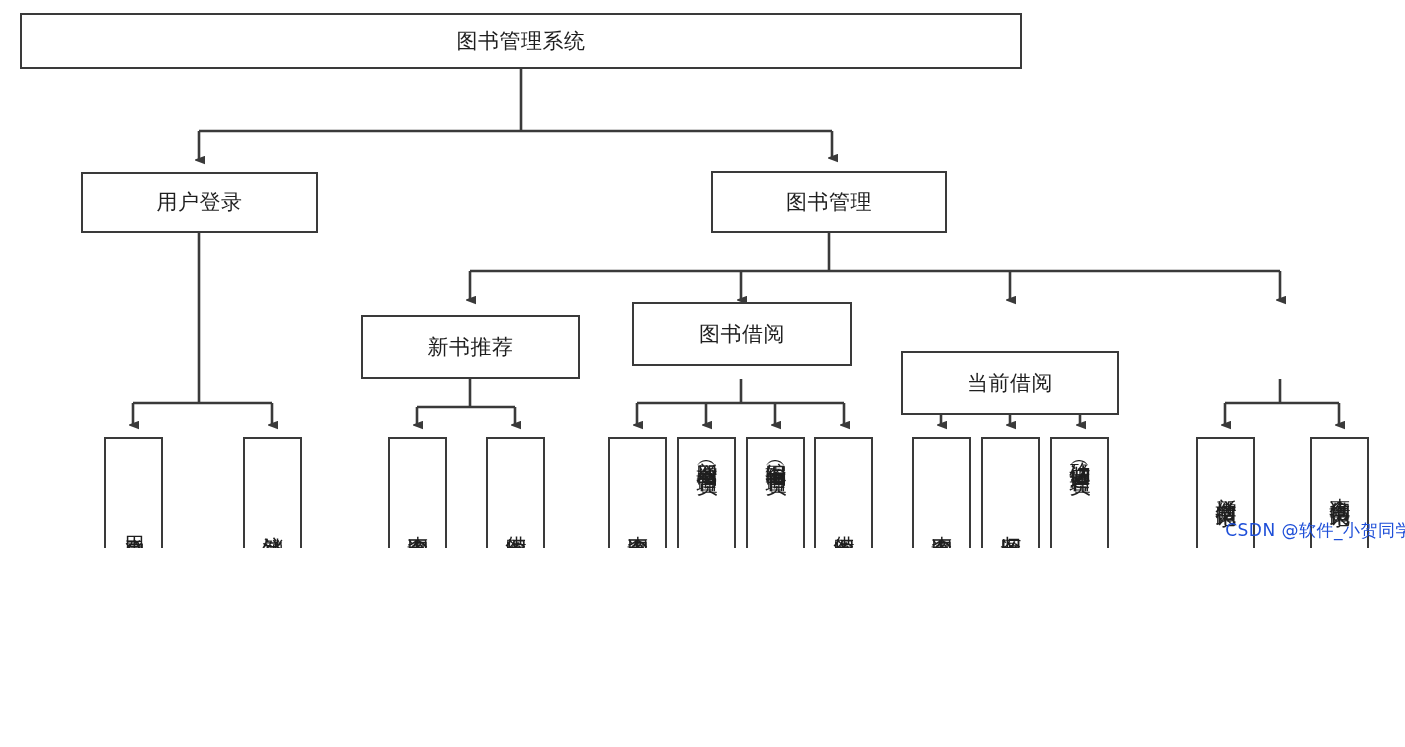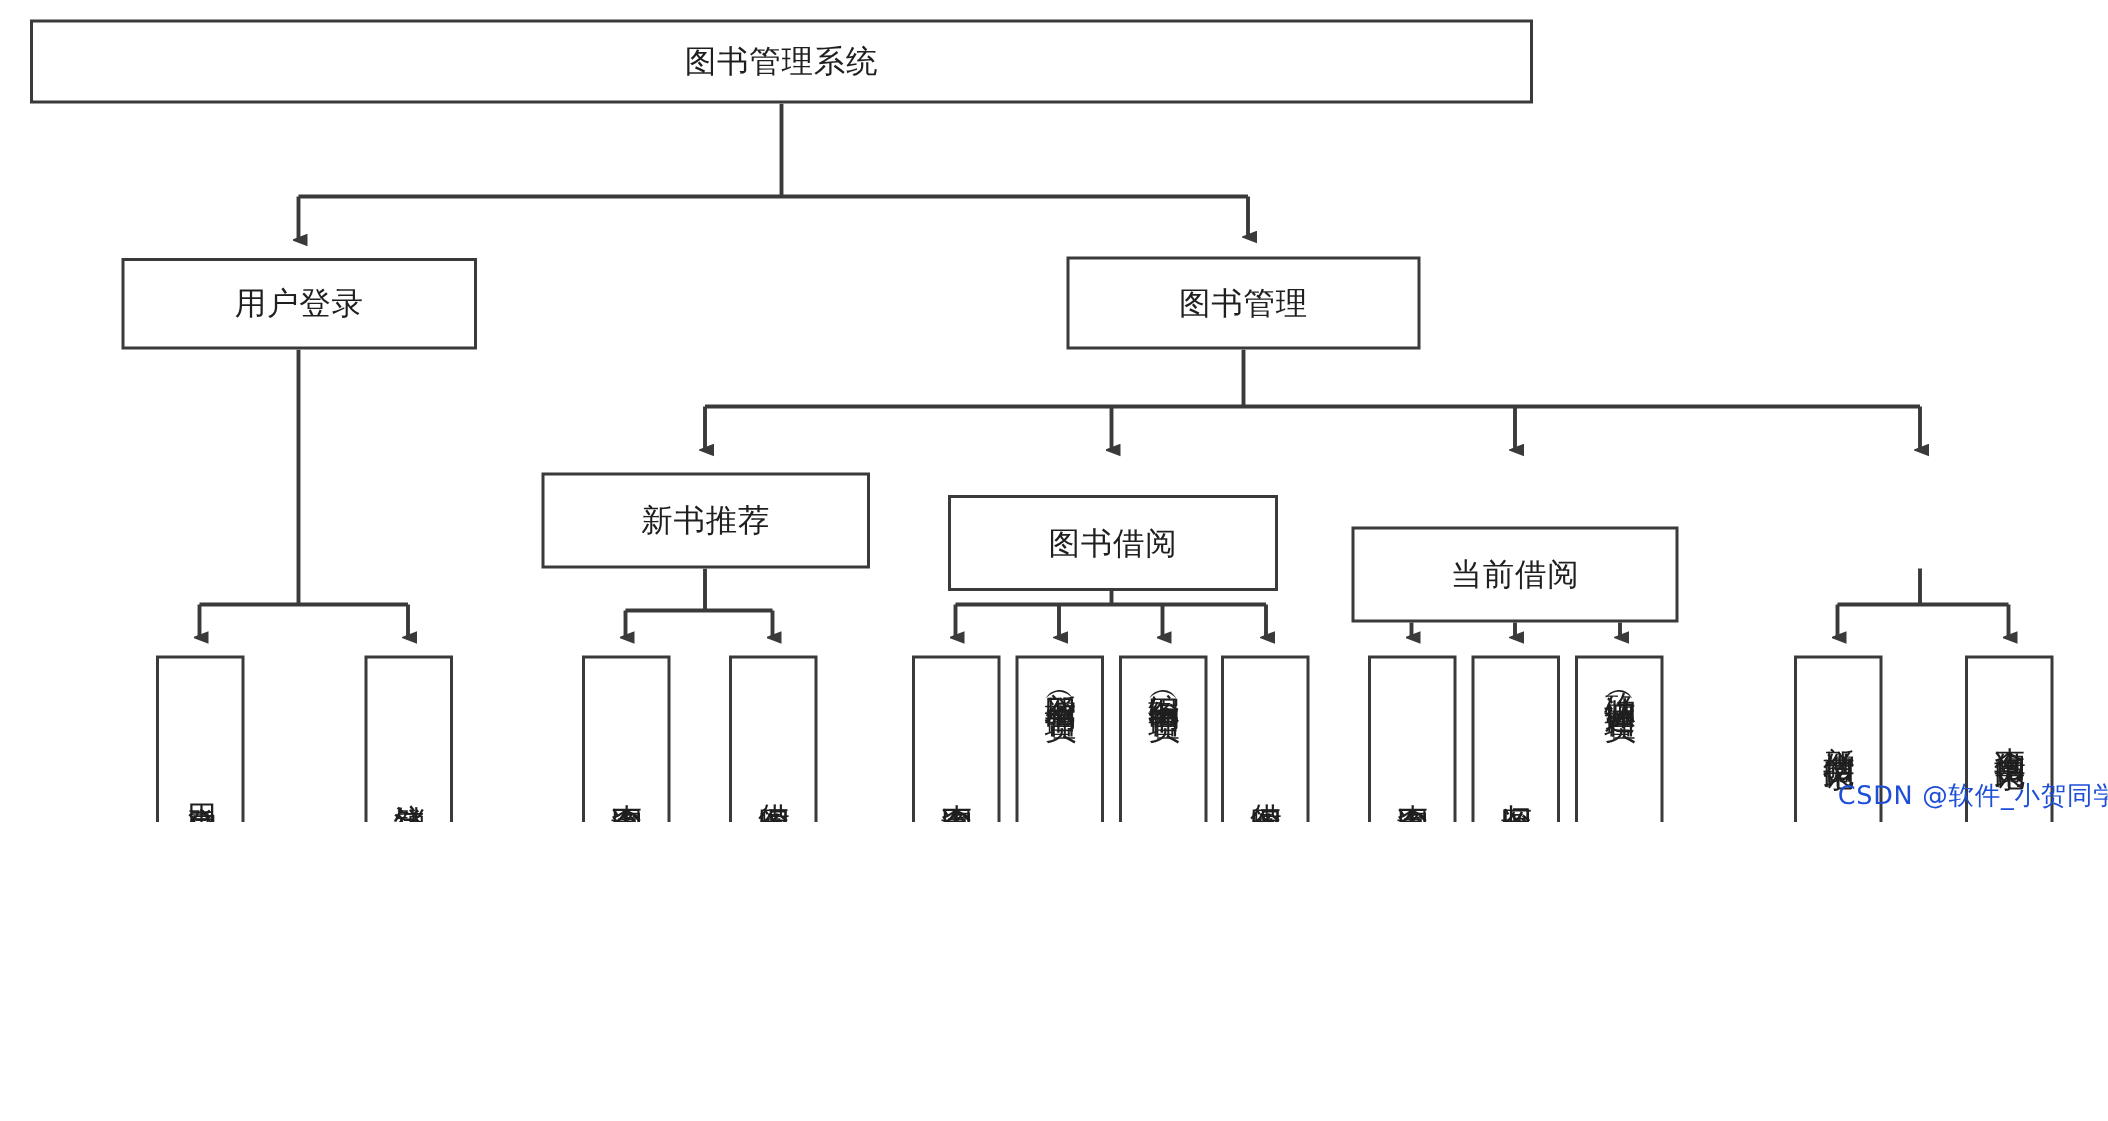--- a/index.html
+++ b/index.html
@@ -139,21 +139,21 @@
   </div>
 
   <div class="node" style="left:361px; top:315px; width:219px; height:64px;">
     <span class="label">新书推荐</span>
   </div>
 
   <div class="node" style="left:711px; top:171px; width:236px; height:62px;">
     <span class="label">图书管理</span>
   </div>
 
-  <div class="node" style="left:632px; top:330px; width:220px; height:64px;">
+  <div class="node" style="left:632px; top:302px; width:220px; height:64px;">
     <span class="label">图书借阅</span>
   </div>
 
   <div class="node" style="left:901px; top:315px; width:218px; height:64px;margin-top:36px;">
     <span class="label">当前借阅</span>
   </div>
 
 
   <div class="node leaf pad" style="left:104px; top:437px; width:59px; height:298px;">
     <span class="label">用户登录</span>

